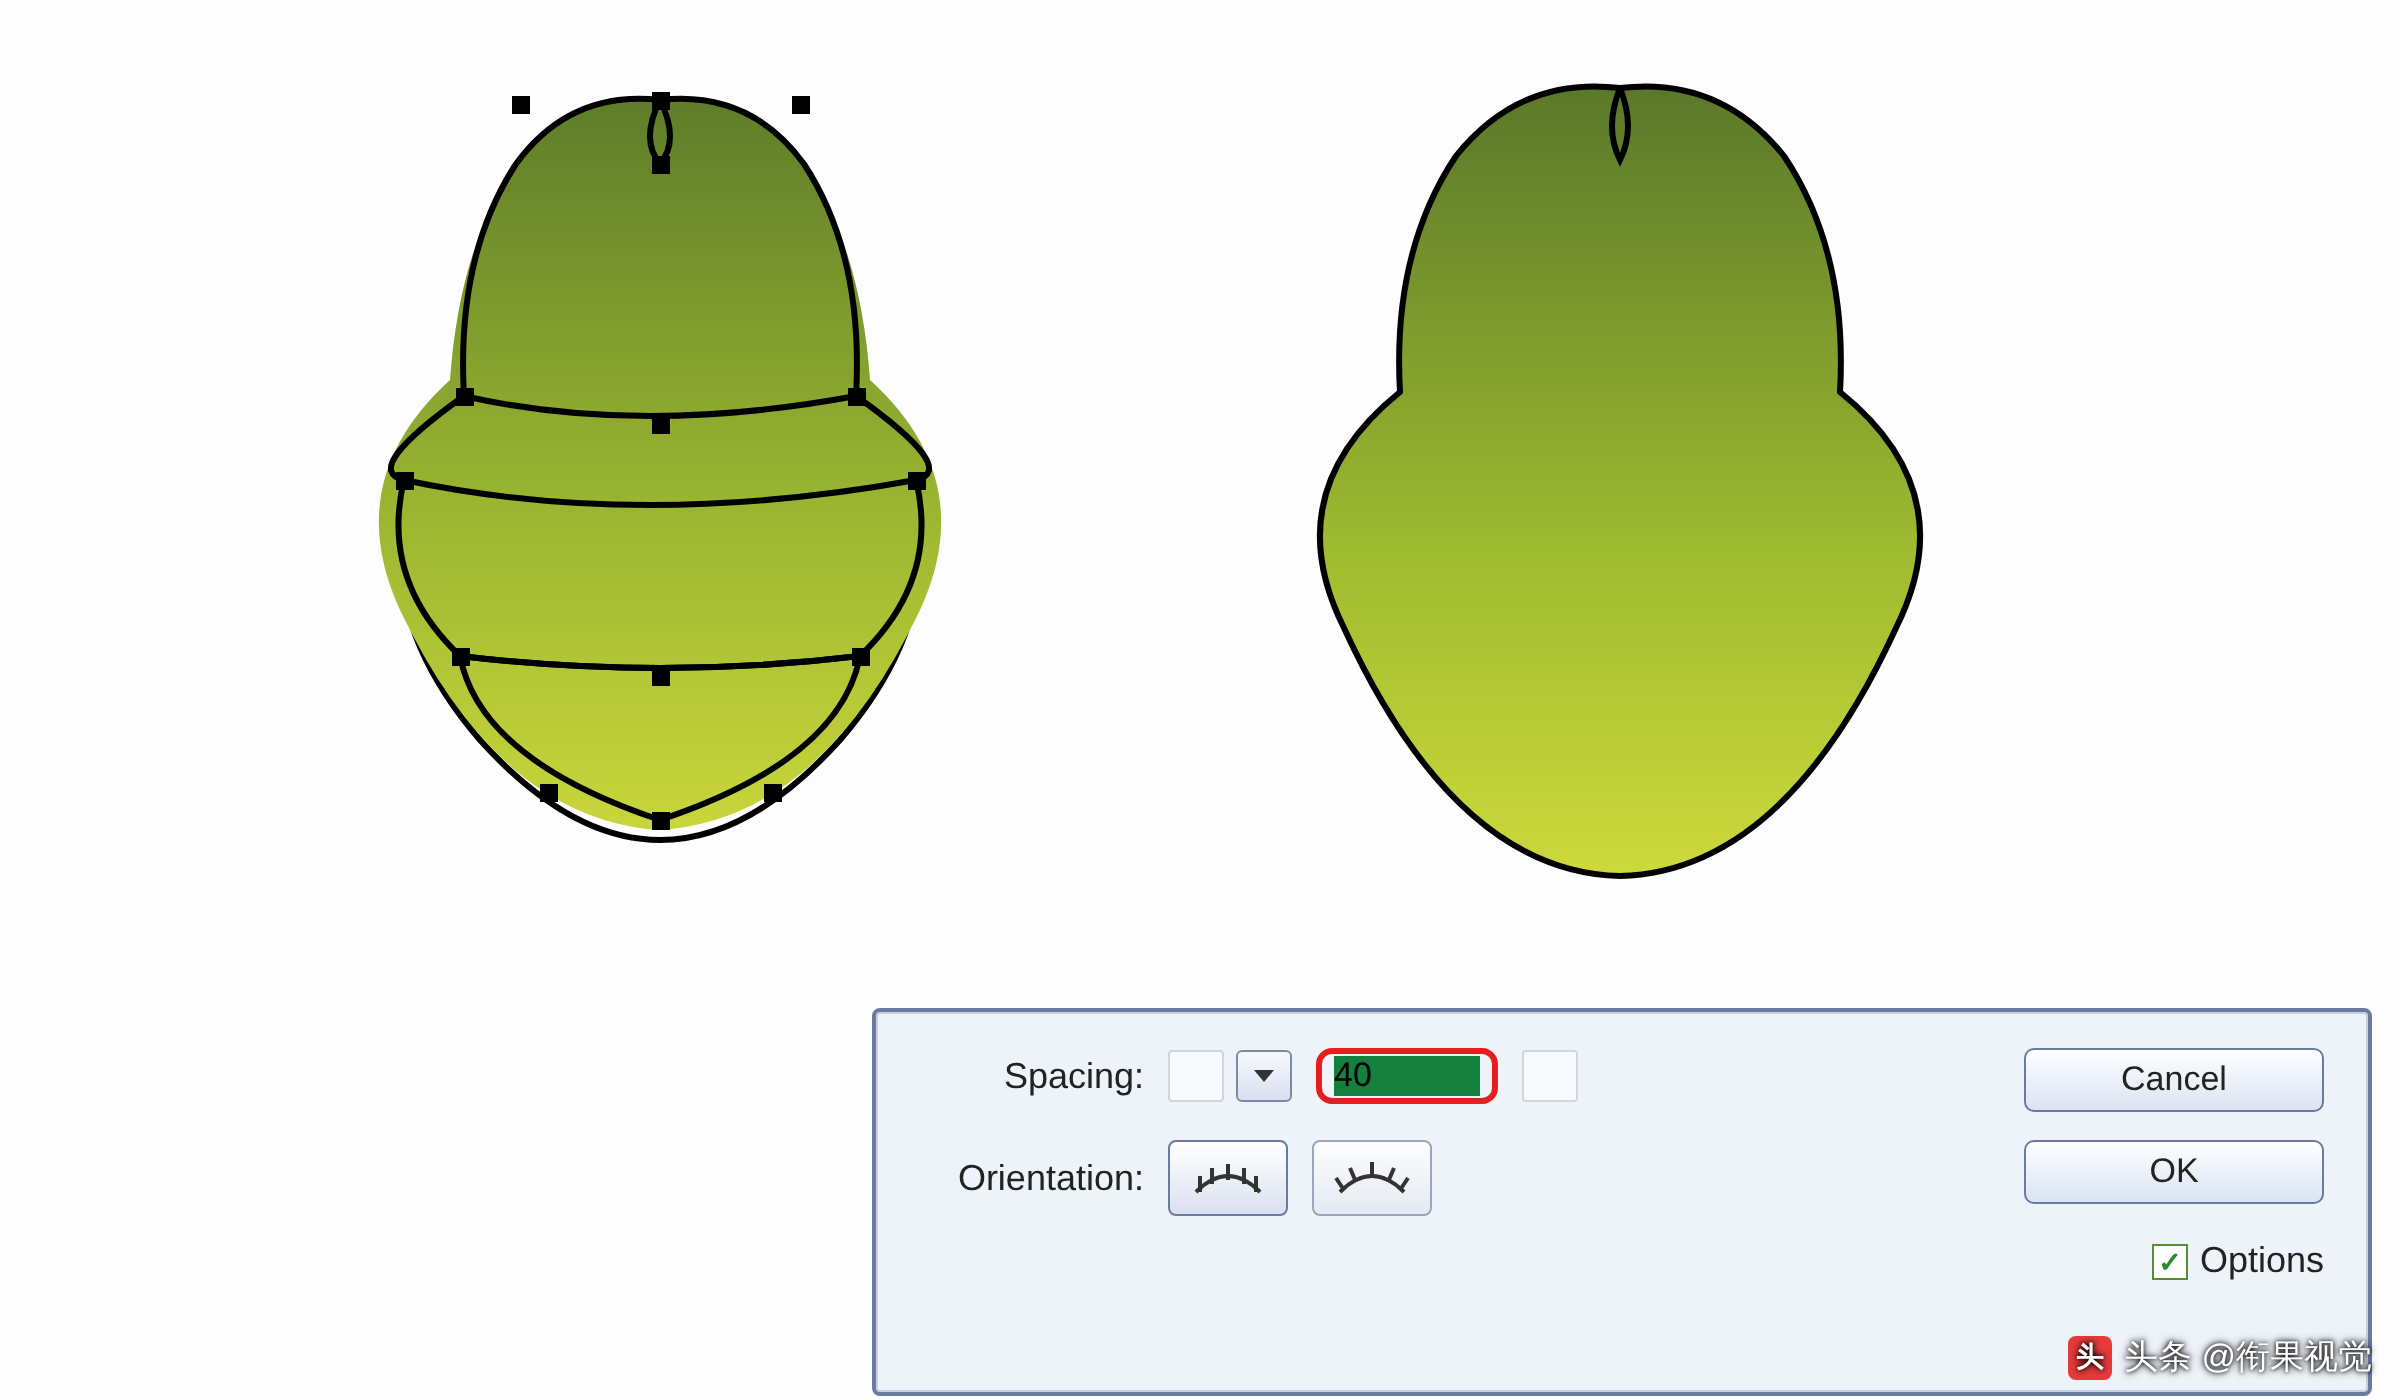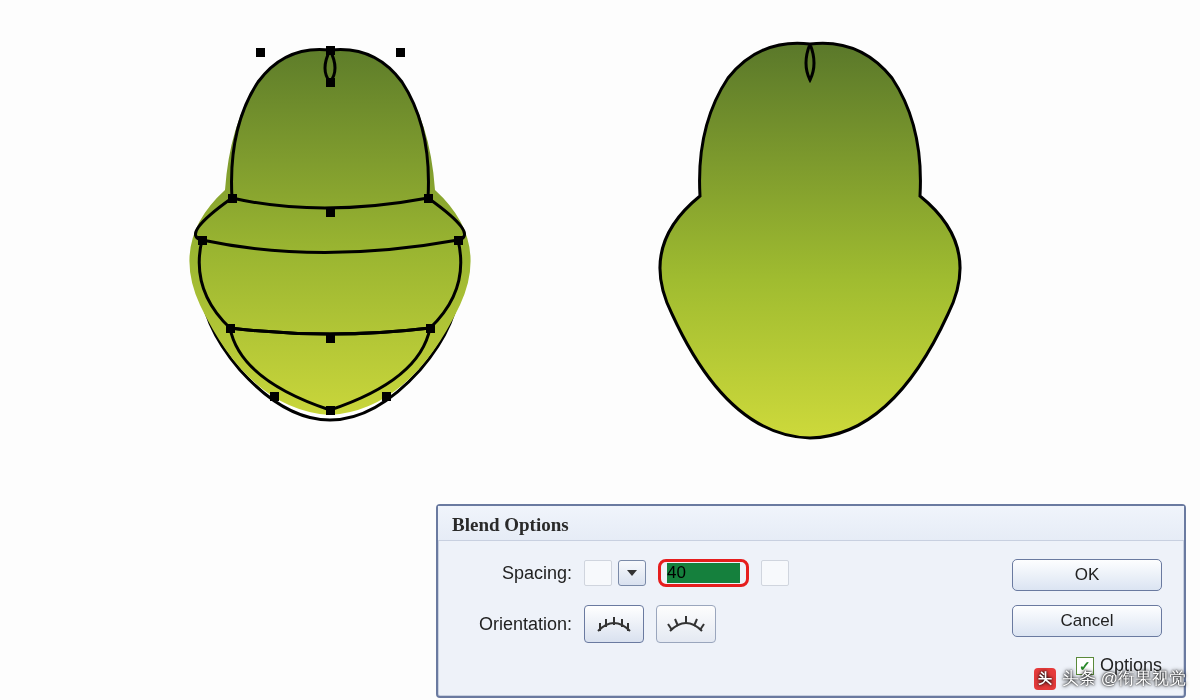--- a/index.html
+++ b/index.html
@@ -227,21 +227,20 @@
     </g>
   </g>
 
   <g transform="translate(640,36)">
     <path d="M 40 195 Q 8 265 72 340 Q 170 445 268 340 Q 332 265 300 195 Z" fill="#fff" stroke="#000" stroke-width="3"></path>
     <path d="M 170 8 Q 120 2 88 42 Q 56 90 60 160 Q -2 210 32 278 Q 88 400 170 402 Q 252 400 308 278 Q 342 210 280 160 Q 284 90 252 42 Q 220 2 170 8 Q 162 28 170 44 Q 178 28 170 8 Z" fill="url(#gradB)" stroke="#000" stroke-width="3"></path>
   </g>
 </svg>
 
 <div class="dialog">
-  <div class="dialog-title">Blend Options</div>
   <div class="dialog-body">
     <div class="left-col">
       <div class="row">
         <div class="row-label">Spacing:</div>
         <div class="select-wrap">
           <span class="num-extra"></span>
           <span class="select-btn">
             <svg viewBox="0 0 10 6">
                 <path d="M0 0 L5 6 L10 0 Z" fill="#333"></path>
               </svg>
@@ -274,22 +273,22 @@
               <line x1="12" y1="13" x2="9" y2="6"></line>
               <line x1="20" y1="11" x2="20" y2="3"></line>
               <line x1="28" y1="13" x2="31" y2="6"></line>
               <line x1="34" y1="17" x2="38" y2="11"></line>
             </g>
           </svg>
         </div>
       </div>
     </div>
     <div class="right-col">
+      <div class="win-btn">Cancel</div>
       <div class="win-btn">OK</div>
-      <div class="win-btn">Cancel</div>
       <div class="preview-row">
         <span class="checkbox">✓</span>
         <span class="preview-label">Options</span>
       </div>
     </div>
   </div>
 </div>
 
 <div class="watermark">
   <span class="wm-icon">头</span>

